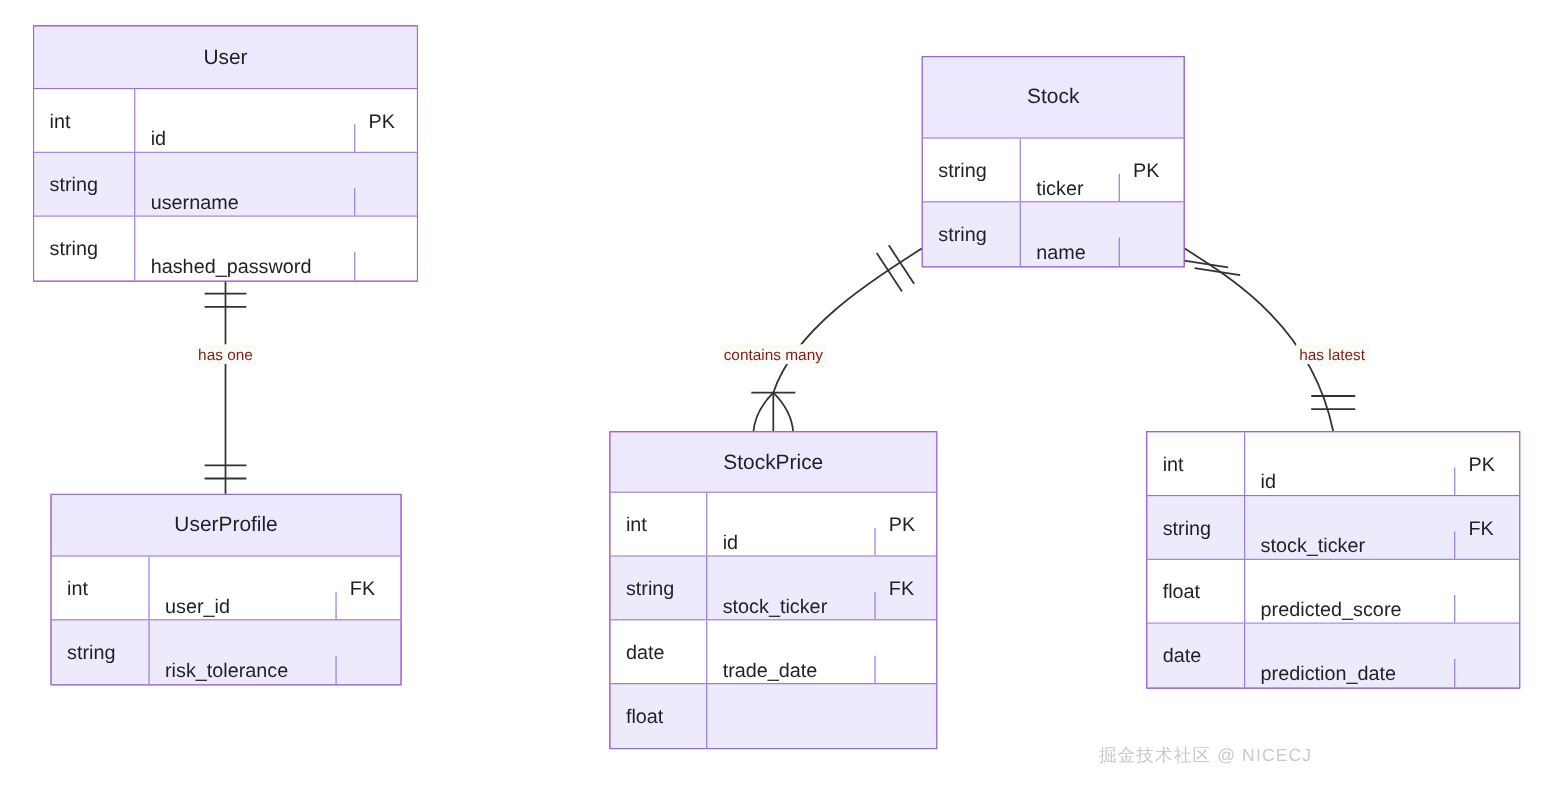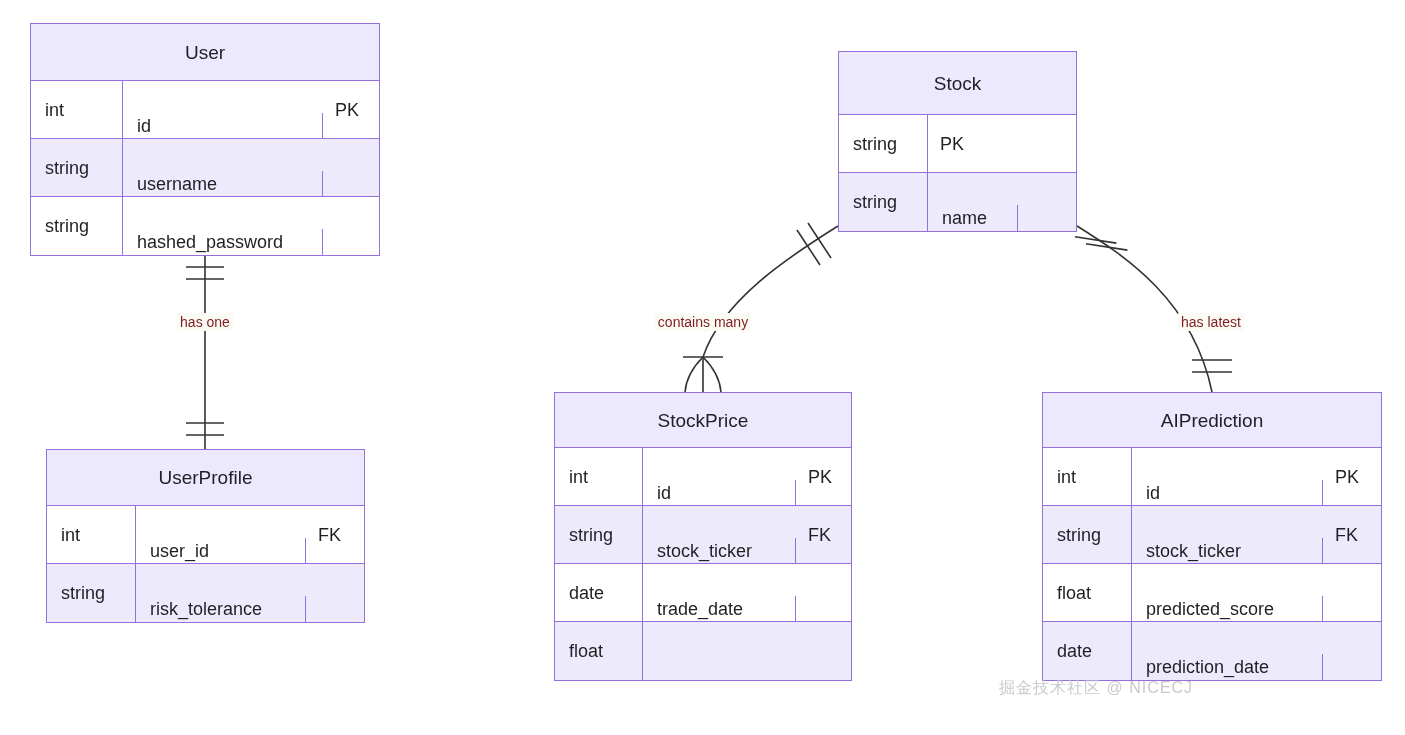--- a/index.html
+++ b/index.html
@@ -189,24 +189,25 @@
             <div class="cell c-key" style="width: 60px; flex: 0 0 60px;">FK</div>
           </div>
           <div class="erow alt" style="height: 58px;">
             <div class="cell c-type" style="width: 89px; flex: 0 0 89px;">string</div>
             <div class="cell c-name" style="width: 170px; flex: 0 0 170px;">risk_tolerance</div>
             <div class="cell c-key" style="width: 60px; flex: 0 0 60px;"></div>
           </div>
         </div>
       </div>
       <div class="entity" style="left: 838px; top: 51px; width: 239px;">
-        <div class="entity-header" style="height: 63px;">Stock</div>
-        <div class="entity-rows">
-          <div class="erow" style="height: 58px;">
-            <div class="cell c-type" style="width: 89px; flex: 0 0 89px;">string</div>
+        <div class="entity-header" style="height: 74px;">Stock</div>
+        <div class="entity-rows">
+          <div class="erow" style="height: 58px;">
+            <div class="cell c-type" style="width: 89px; flex: 0 0 89px;">string</div>
+            <div class="cell c-name" style="width: 90px; flex: 0 0 90px;">ticker</div>
             <div class="cell c-key" style="width: 60px; flex: 0 0 60px;">PK</div>
           </div>
           <div class="erow alt" style="height: 58px;">
             <div class="cell c-type" style="width: 89px; flex: 0 0 89px;">string</div>
             <div class="cell c-name" style="width: 90px; flex: 0 0 90px;">name</div>
             <div class="cell c-key" style="width: 60px; flex: 0 0 60px;"></div>
           </div>
         </div>
       </div>
       <div class="entity" style="left: 554px; top: 392px; width: 298px;">
@@ -227,21 +228,20 @@
             <div class="cell c-name" style="width: 153px; flex: 0 0 153px;">trade_date</div>
             <div class="cell c-key" style="width: 57px; flex: 0 0 57px;"></div>
           </div>
           <div class="erow alt" style="height: 58px;">
             <div class="cell c-type" style="width: 88px; flex: 0 0 88px;">float</div>
             <div class="cell c-key" style="width: 57px; flex: 0 0 57px;"></div>
           </div>
         </div>
       </div>
       <div class="entity" style="left: 1042px; top: 392px; width: 340px;">
-        <div class="entity-header" style="height: 55px;">AIPrediction</div>
         <div class="entity-rows">
           <div class="erow" style="height: 58px;">
             <div class="cell c-type" style="width: 89px; flex: 0 0 89px;">int</div>
             <div class="cell c-name" style="width: 191px; flex: 0 0 191px;">id</div>
             <div class="cell c-key" style="width: 60px; flex: 0 0 60px;">PK</div>
           </div>
           <div class="erow alt" style="height: 58px;">
             <div class="cell c-type" style="width: 89px; flex: 0 0 89px;">string</div>
             <div class="cell c-name" style="width: 191px; flex: 0 0 191px;">stock_ticker</div>
             <div class="cell c-key" style="width: 60px; flex: 0 0 60px;">FK</div>

